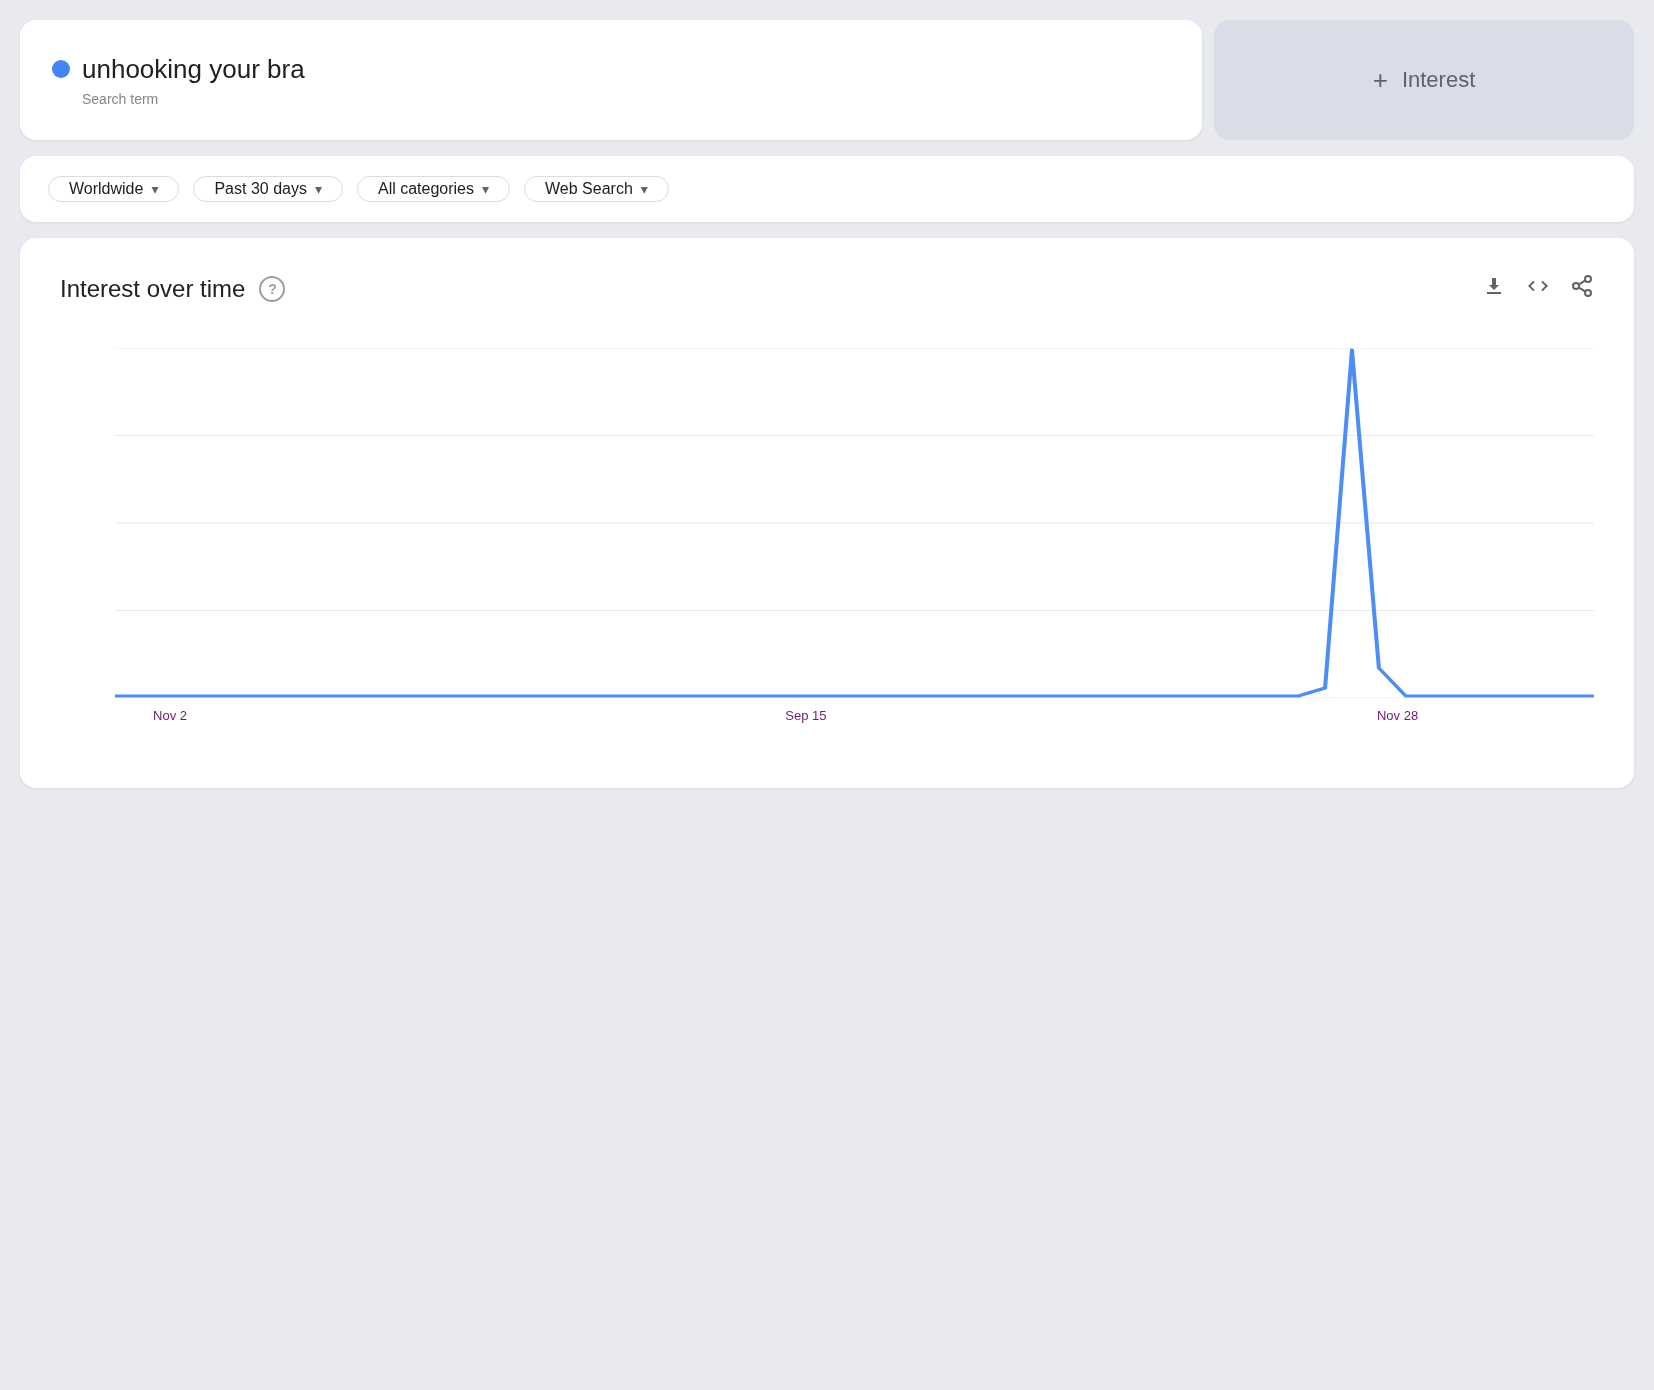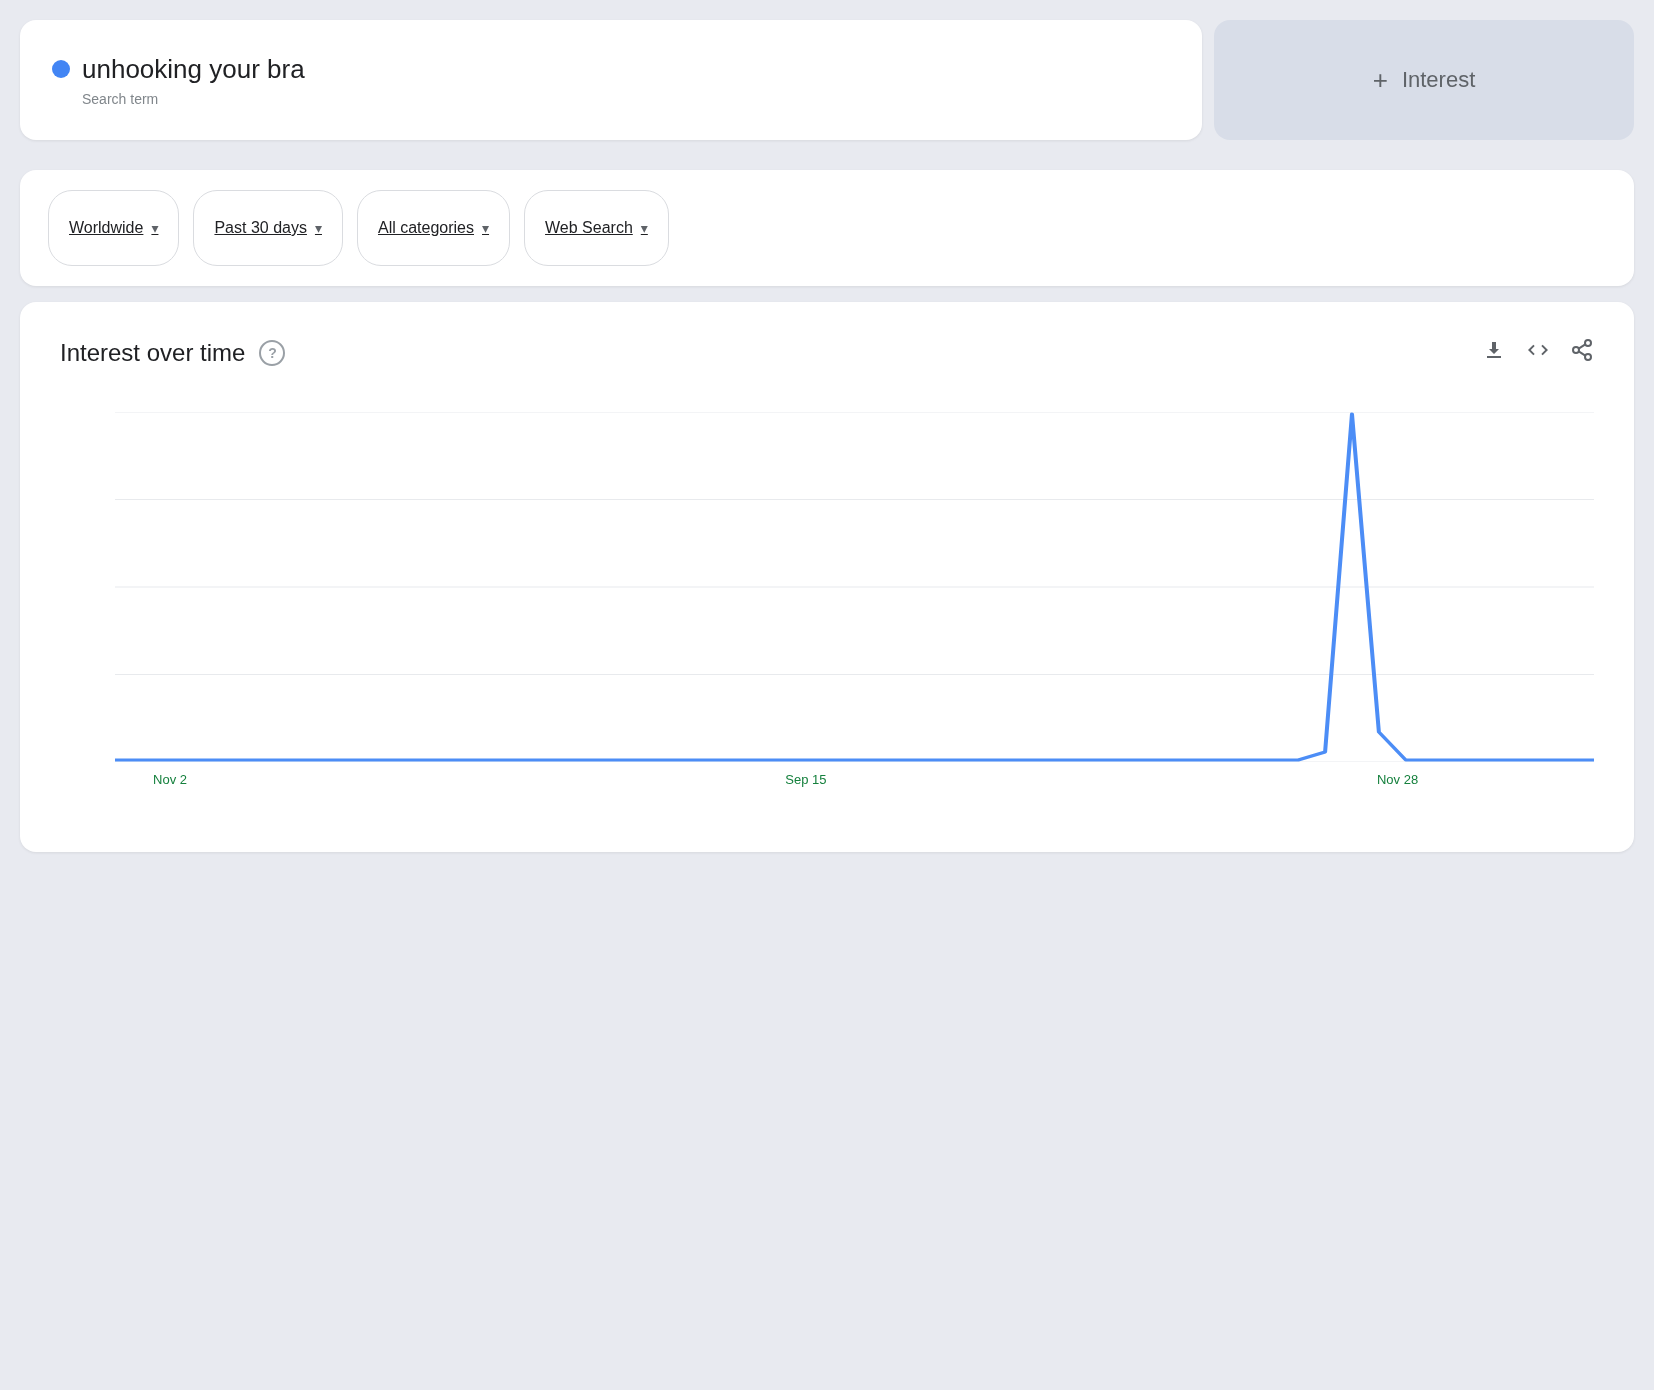--- a/index.html
+++ b/index.html
@@ -5,21 +5,21 @@
     * { box-sizing: border-box; margin: 0; padding: 0; }
     body {
       background: #e8eaf0;
       font-family: 'Google Sans', Arial, sans-serif;
       min-height: 1390px;
       padding: 20px;
     }
     .top-section {
       display: flex;
       gap: 12px;
-      margin-bottom: 30px;
+      margin-bottom: 16px;
     }
     .search-term-card {
       background: #fff;
       border-radius: 16px;
       padding: 28px 32px;
       flex: 1;
       display: flex;
       flex-direction: column;
       justify-content: center;
       min-height: 120px;
@@ -84,26 +84,25 @@
       gap: 14px;
       align-items: center;
       box-shadow: 0 1px 3px rgba(0,0,0,0.08);
     }
     .filter-btn {
       display: flex;
       align-items: center;
       gap: 8px;
       border: 1.5px solid #dadce0;
       border-radius: 24px;
-      padding: 28px 20px;
+      padding: 3px 20px;
       background: #fff;
       cursor: pointer;
       font-size: 16px;
       color: #202124;
-      text-decoration: underline;
     }
     .chevron {
       color: #5f6368;
       font-size: 14px;
     }
     .chart-section {
       background: #fff;
       border-radius: 16px;
       padding: 36px 40px 40px;
       box-shadow: 0 1px 3px rgba(0,0,0,0.08);
@@ -181,21 +180,21 @@
       right: 0;
       bottom: 0;
       height: 50px;
       display: flex;
       align-items: flex-start;
       padding-top: 10px;
     }
     .x-label {
       position: absolute;
       font-size: 13px;
-      color: #15803d;
+      color: #701a75;
       transform: translateX(-50%);
     }
     svg.line-chart {
       width: 100%;
       height: 100%;
     }
   </style>
 </head>
 <body>
 

